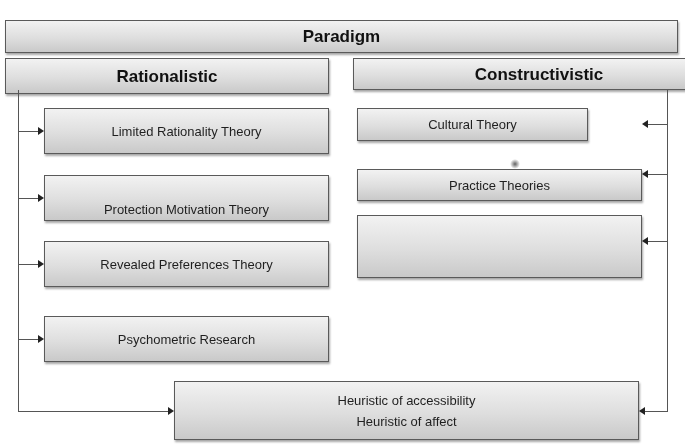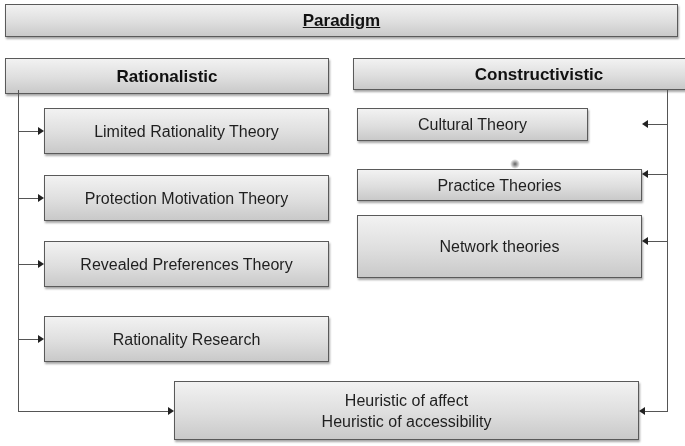--- a/index.html
+++ b/index.html
@@ -2,34 +2,34 @@
 <html><head>
 <meta charset="utf-8">
 <style>
   html, body { margin:0; padding:0; background:#fff; }
   body { width:685px; height:446px; position:relative; overflow:hidden;
          font-family:"Liberation Sans", sans-serif; }
   .box { position:absolute; box-sizing:border-box; border:1px solid #5a5a5a;
          background:linear-gradient(to bottom, #f2f2f2 0%, #dedede 55%, #c9c9c9 100%);
          box-shadow:1px 2px 2px rgba(0,0,0,0.35);
          display:flex; align-items:center; justify-content:center; text-align:center;
-         color:#1f1f1f; font-size:16px; line-height:21px; }
+         color:#1f1f1f; font-size:13px; line-height:21px; }
   .box.head { font-weight:bold; font-size:17px; color:#111; }
   .line { position:absolute; background:#555; }
   .arrow-r { position:absolute; width:0; height:0; border-top:4px solid transparent;
              border-bottom:4px solid transparent; border-left:6px solid #222; }
   .arrow-l { position:absolute; width:0; height:0; border-top:4px solid transparent;
              border-bottom:4px solid transparent; border-right:6px solid #222; }
   .blur-dot { position:absolute; width:10px; height:10px; border-radius:50%;
               background:radial-gradient(circle, rgba(80,80,80,0.9) 0%, rgba(80,80,80,0) 70%); }
 </style>
 </head>
 <body>
 
-<div class="box head" style="left:5px; top:4px; width:673px; height:33px;text-decoration:underline;">
+<div class="box head" style="left:5px; top:20px; width:673px; height:33px;">
   <span>Paradigm</span>
 </div>
 
 <div class="box head" style="left:5px; top:58px; width:324px; height:36px;">
   <span>Rationalistic</span>
 </div>
 <div class="box head" style="left:353px; top:58px; width:372px; height:32px;">
   <span>Constructivistic</span>
 </div>
 
@@ -51,37 +51,36 @@
 <div class="line" style="left:648px; top:174px; width:20px; height:1px;"></div>
 <div class="arrow-l" style="left:642px; top:170px;"></div>
 <div class="line" style="left:648px; top:241px; width:20px; height:1px;"></div>
 <div class="arrow-l" style="left:642px; top:237px;"></div>
 <div class="line" style="left:645px; top:411px; width:23px; height:1px;"></div>
 <div class="arrow-l" style="left:639px; top:407px;"></div>
 
 <div class="box" style="left:44px; top:108px; width:285px; height:46px;">
   <span>Limited Rationality Theory</span>
 </div>
-<div class="box" style="left:44px; top:175px; width:285px; height:46px;">
+<div class="box" style="left:44px; top:175px; width:285px; height:46px;align-items:flex-end;">
   <span>Protection Motivation Theory</span>
 </div>
 <div class="box" style="left:44px; top:241px; width:285px; height:46px;text-align:center;">
   <span>Revealed Preferences Theory</span>
 </div>
 <div class="box" style="left:44px; top:316px; width:285px; height:46px;">
-  <span>Rationality Research</span>
+  <span>Psychometric Research</span>
 </div>
 
 <div class="box" style="left:357px; top:108px; width:231px; height:33px;">
   <span>Cultural Theory</span>
 </div>
 <div class="box" style="left:357px; top:169px; width:285px; height:32px;">
   <span>Practice Theories</span>
 </div>
 <div class="blur-dot" style="left:510px; top:159px;"></div>
 <div class="box" style="left:357px; top:215px; width:285px; height:63px; flex-direction:column;">
-  <span>Network theories</span>
 </div>
 
 <div class="box" style="left:174px; top:381px; width:465px; height:59px; flex-direction:column;">
+  <span>Heuristic of accessibility</span>
   <span>Heuristic of affect</span>
-  <span>Heuristic of accessibility</span>
 </div>
 
 </body></html>

